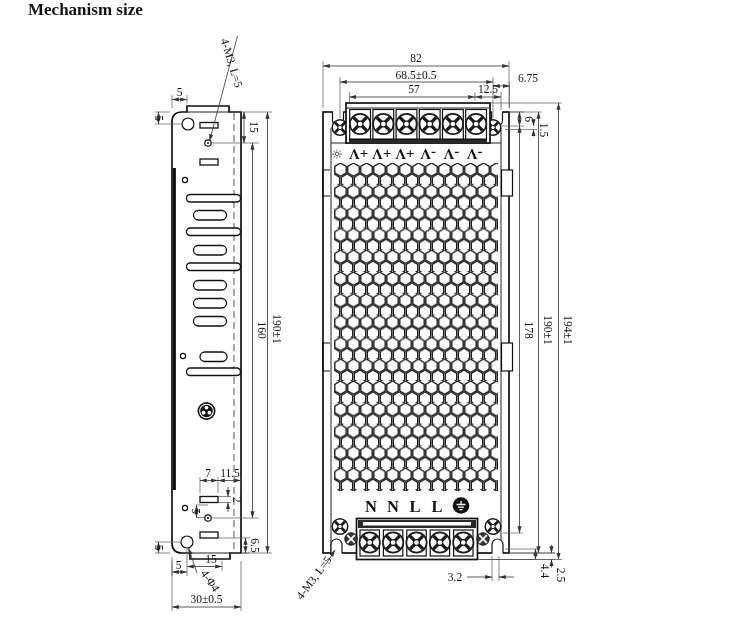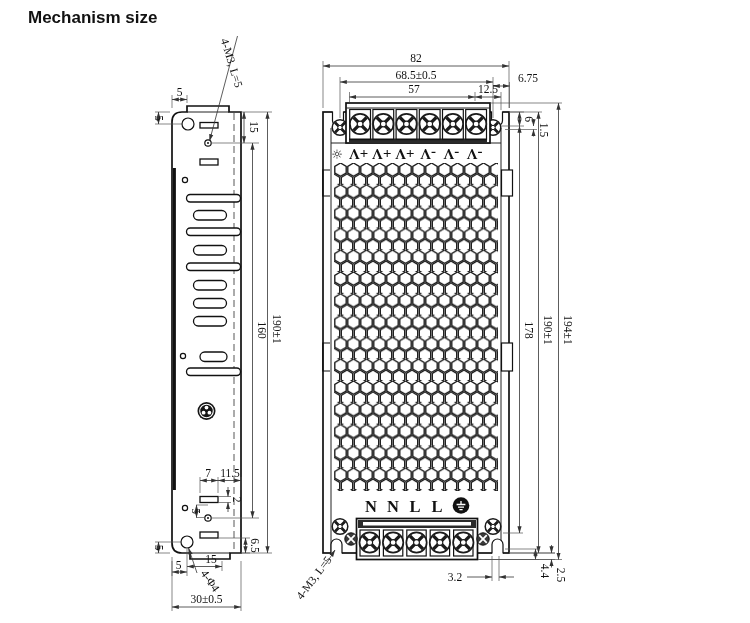--- a/index.html
+++ b/index.html
@@ -1,18 +1,18 @@
 <!DOCTYPE html>
 <html><head>
 <meta charset="utf-8">
 <style>
   html,body{margin:0;padding:0;background:#fff;}
   .canvas{position:relative;width:750px;height:623px;background:#ffffff;overflow:hidden;
           font-family:"Liberation Serif",serif;}
-  .page-title{position:absolute;left:28px;top:8px;font-family:Liberation Sans, sans-serif;
+  .page-title{position:absolute;left:28px;top:0;font-family:Liberation Serif, serif;
           font-weight:bold;font-size:17px;color:#111;}
   svg{position:absolute;left:0;top:0;}
   .ol{fill:#ffffff;stroke:#111;stroke-width:1.7;}
   .ln{stroke:#111;stroke-width:1.2;fill:none;}
   .thin{stroke:#222;stroke-width:1;fill:none;}
   .dimln{stroke:#333;stroke-width:0.8;fill:none;}
   .extln{stroke:#555;stroke-width:0.7;fill:none;}
   .dim{font:11.5px "Liberation Serif",serif;fill:#111;text-anchor:middle;}
   .tlabel{font:bold 15px "Liberation Serif",serif;fill:#111;text-anchor:middle;}
   .nlabel{font:bold 16.5px "Liberation Serif",serif;fill:#111;text-anchor:middle;}

